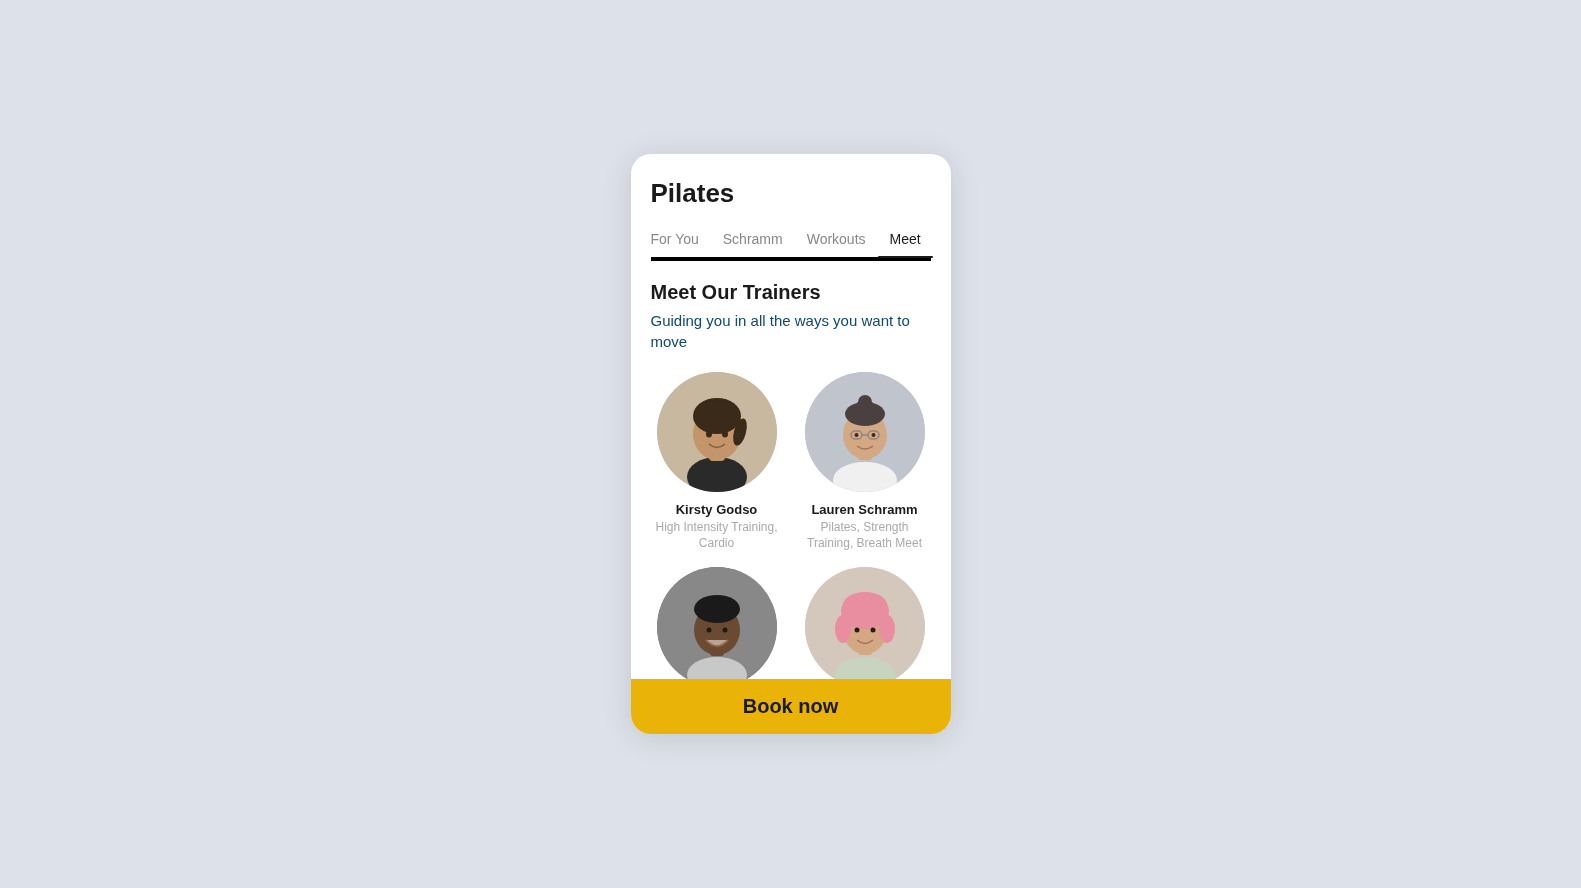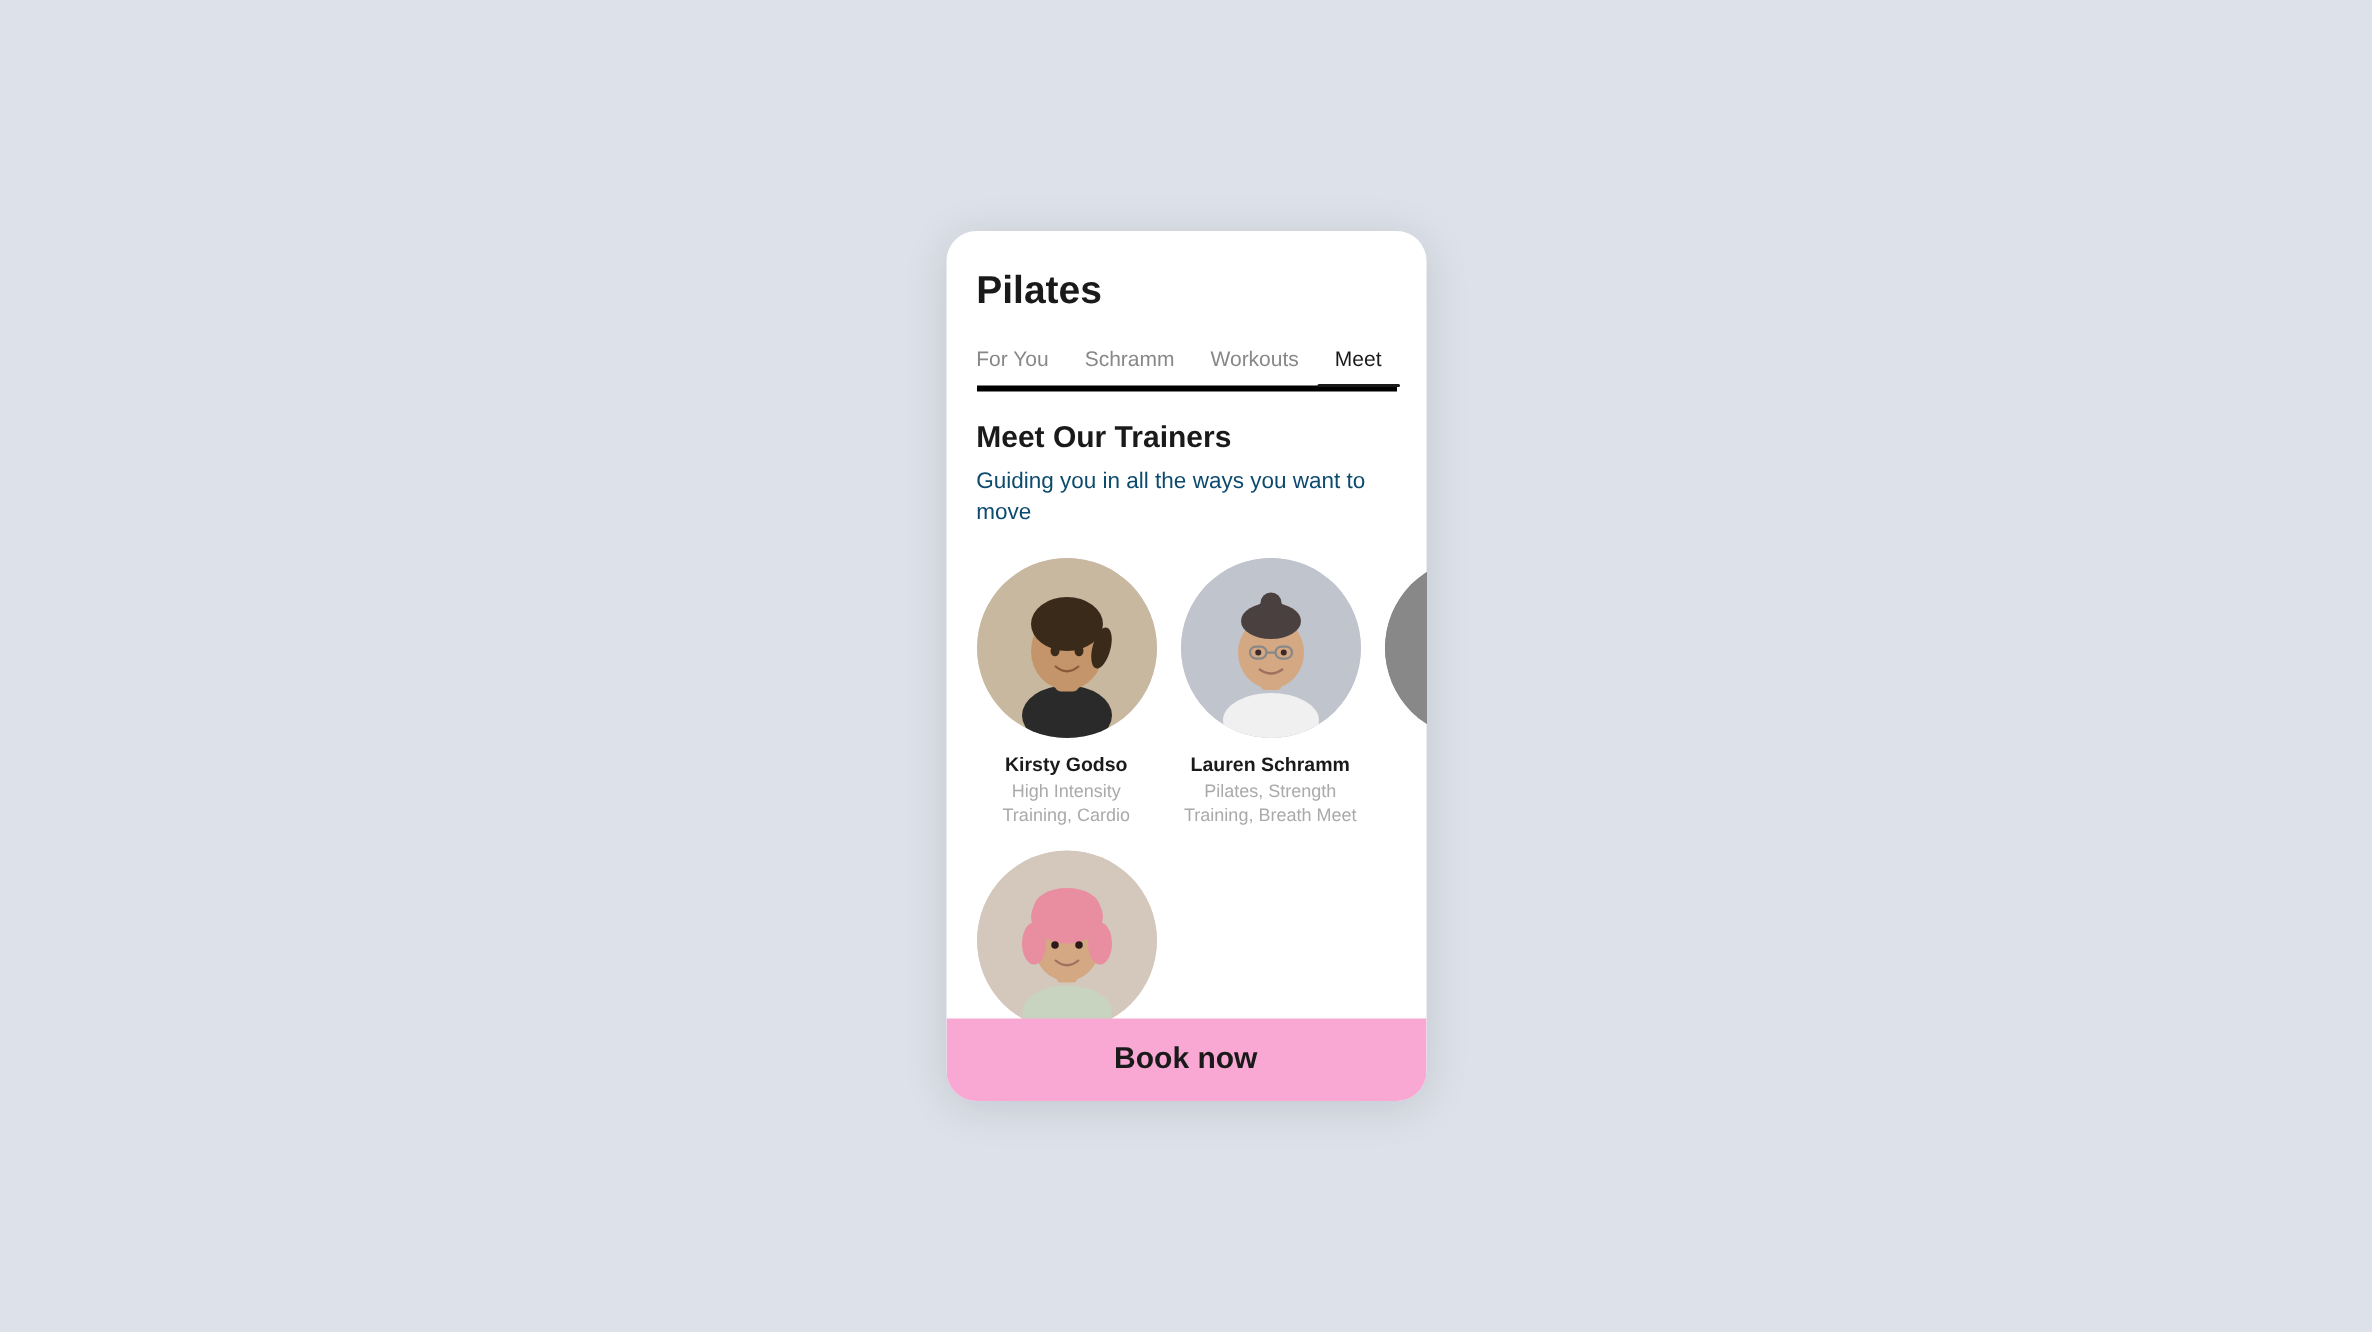--- a/index.html
+++ b/index.html
@@ -96,21 +96,21 @@
 
     .section-subtitle {
       font-size: 15px;
       color: #0c4a6e;
       line-height: 1.4;
       margin-bottom: 20px;
     }
 
     .trainers-grid {
       display: grid;
-      grid-template-columns: 1fr 1fr 1fr;
+      grid-template-columns: 1fr 1fr;
       gap: 16px;
       padding: 0 20px;
     }
 
     .trainer-card {
       display: flex;
       flex-direction: column;
       align-items: center;
       text-align: center;
     }
@@ -149,21 +149,21 @@
     .book-now-bar {
       position: absolute;
       bottom: 0;
       left: 0;
       right: 0;
       padding: 0;
     }
 
     .book-now-button {
       width: 100%;
-      background-color: #f9a8d4;
+      background-color: #eab308;
       color: #1a1a1a;
       border: none;
       padding: 16px;
       font-size: 20px;
       font-weight: 800;
       cursor: pointer;
       border-radius: 0;
       display: block;
       text-align: center;
     }

